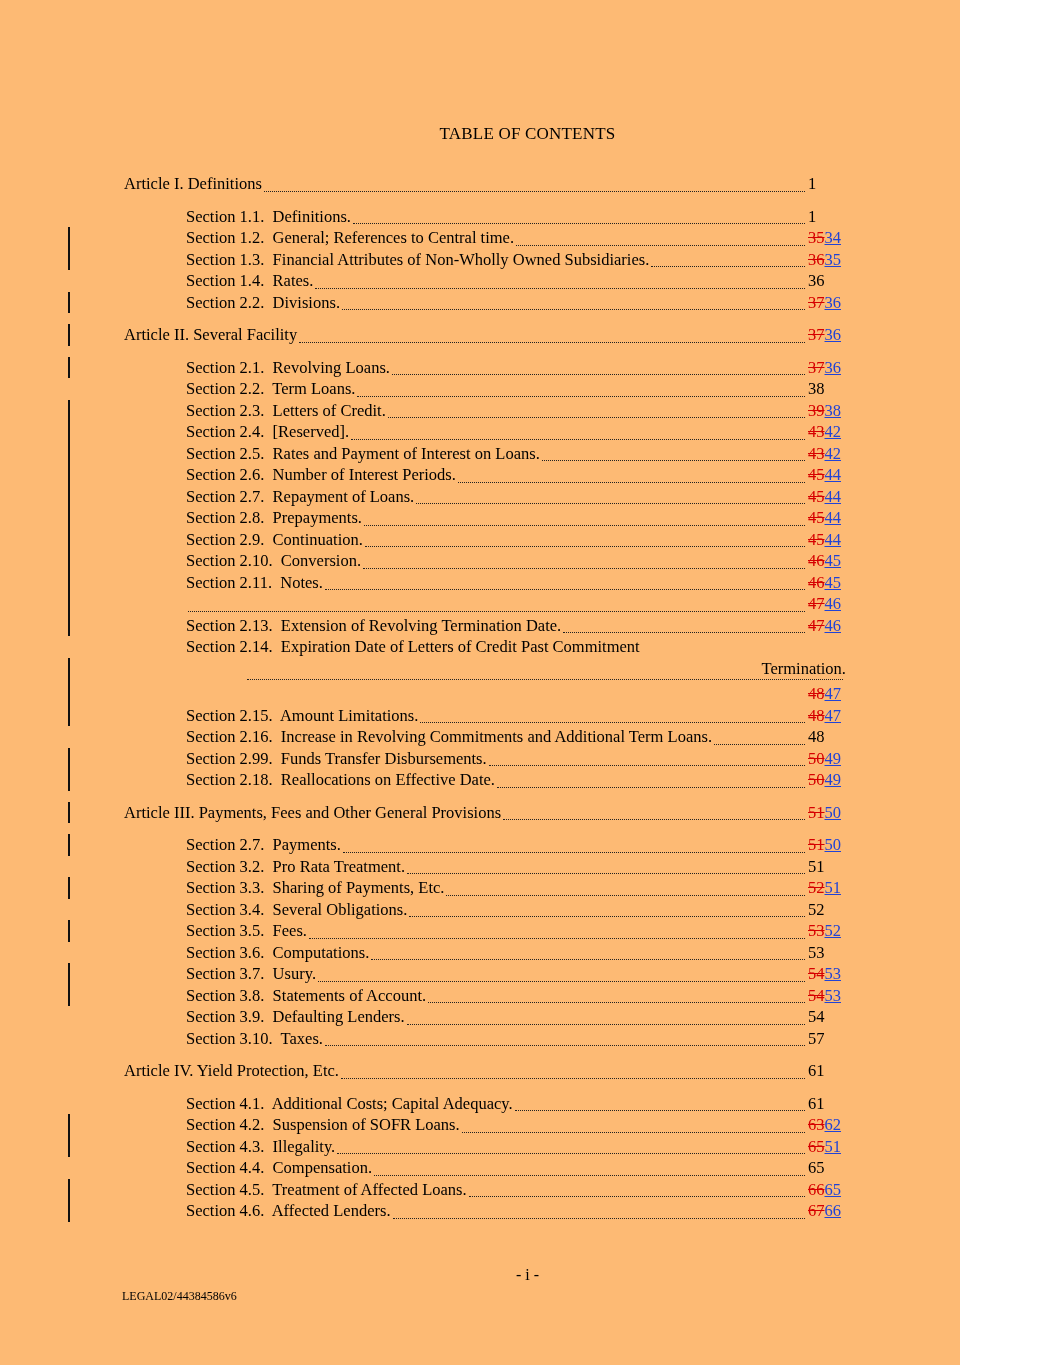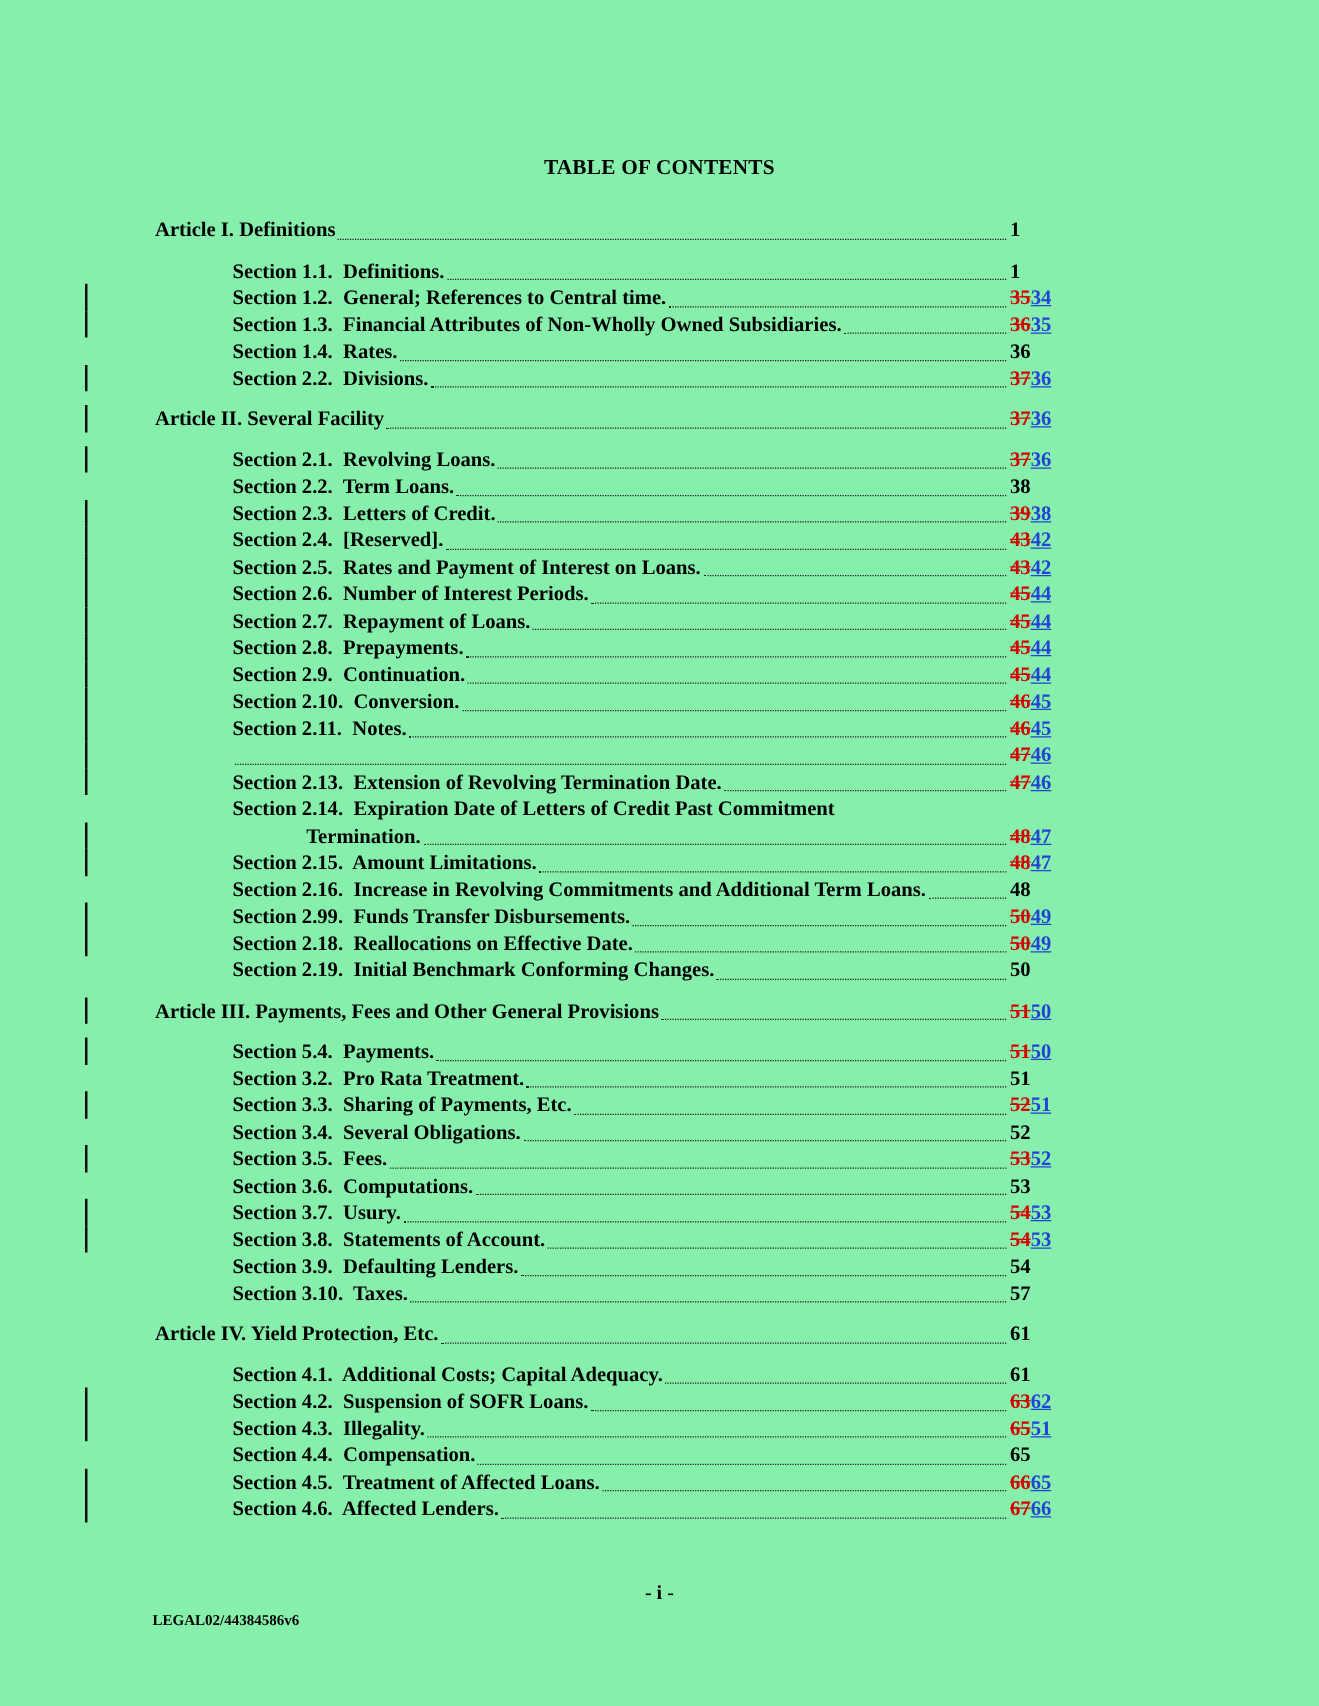--- a/index.html
+++ b/index.html
@@ -10,24 +10,23 @@
   body {
     width: 1055px;
     height: 1365px;
     position: relative;
     font-family: "Liberation Serif", serif;
     color: #000;
     overflow: hidden;
   }
   .page {
     position: relative;
-    width: 1055px;
+    width: 960px;
     height: 1365px;
-    background: #86efac;
-    font-weight: bold;
+    background: #fdba74;
   }
   .doc-title {
     position: absolute;
     top: 124px;
     left: 0;
     width: 1055px;
     text-align: center;
     font-size: 17px;
     letter-spacing: 0.2px;
   }
@@ -42,21 +41,21 @@
     align-items: flex-end;
     font-size: 16.5px;
     line-height: 21.5px;
     position: relative;
   }
   .toc-row.article {
     margin-top: 11px;
     margin-bottom: 11px;
   }
   .toc-row.section { padding-left: 62px; }
-  .toc-row.continuation { padding-left: 121px; }
+  .toc-row.continuation { padding-left: 121px; flex-direction: column; }
   .entry-text { white-space: pre; }
   .leader {
     flex: 1;
     min-width: 8px;
     border-bottom: 1.6px dotted #222;
     margin: 0 3px 3px 2px;
     align-self: stretch;
   }
   .page-col {
     width: 38px;
@@ -221,32 +220,27 @@
       <div class="toc-row section changed">
         <span class="entry-text">Section 2.99.  Funds Transfer Disbursements.</span>
         <span class="leader"></span>
         <span class="page-col"><span class="old-page">50</span><span class="new-page">49</span></span>
       </div>
       <div class="toc-row section changed">
         <span class="entry-text">Section 2.18.  Reallocations on Effective Date.</span>
         <span class="leader"></span>
         <span class="page-col"><span class="old-page">50</span><span class="new-page">49</span></span>
       </div>
-      <div class="toc-row section">
-        <span class="entry-text">Section 2.19.  Initial Benchmark Conforming Changes.</span>
-        <span class="leader"></span>
-        <span class="page-col">50</span>
-      </div>
       <div class="toc-row article changed">
         <span class="entry-text">Article III. Payments, Fees and Other General Provisions</span>
         <span class="leader"></span>
         <span class="page-col"><span class="old-page">51</span><span class="new-page">50</span></span>
       </div>
       <div class="toc-row section changed">
-        <span class="entry-text">Section 5.4.  Payments.</span>
+        <span class="entry-text">Section 2.7.  Payments.</span>
         <span class="leader"></span>
         <span class="page-col"><span class="old-page">51</span><span class="new-page">50</span></span>
       </div>
       <div class="toc-row section">
         <span class="entry-text">Section 3.2.  Pro Rata Treatment.</span>
         <span class="leader"></span>
         <span class="page-col">51</span>
       </div>
       <div class="toc-row section changed">
         <span class="entry-text">Section 3.3.  Sharing of Payments, Etc.</span>

